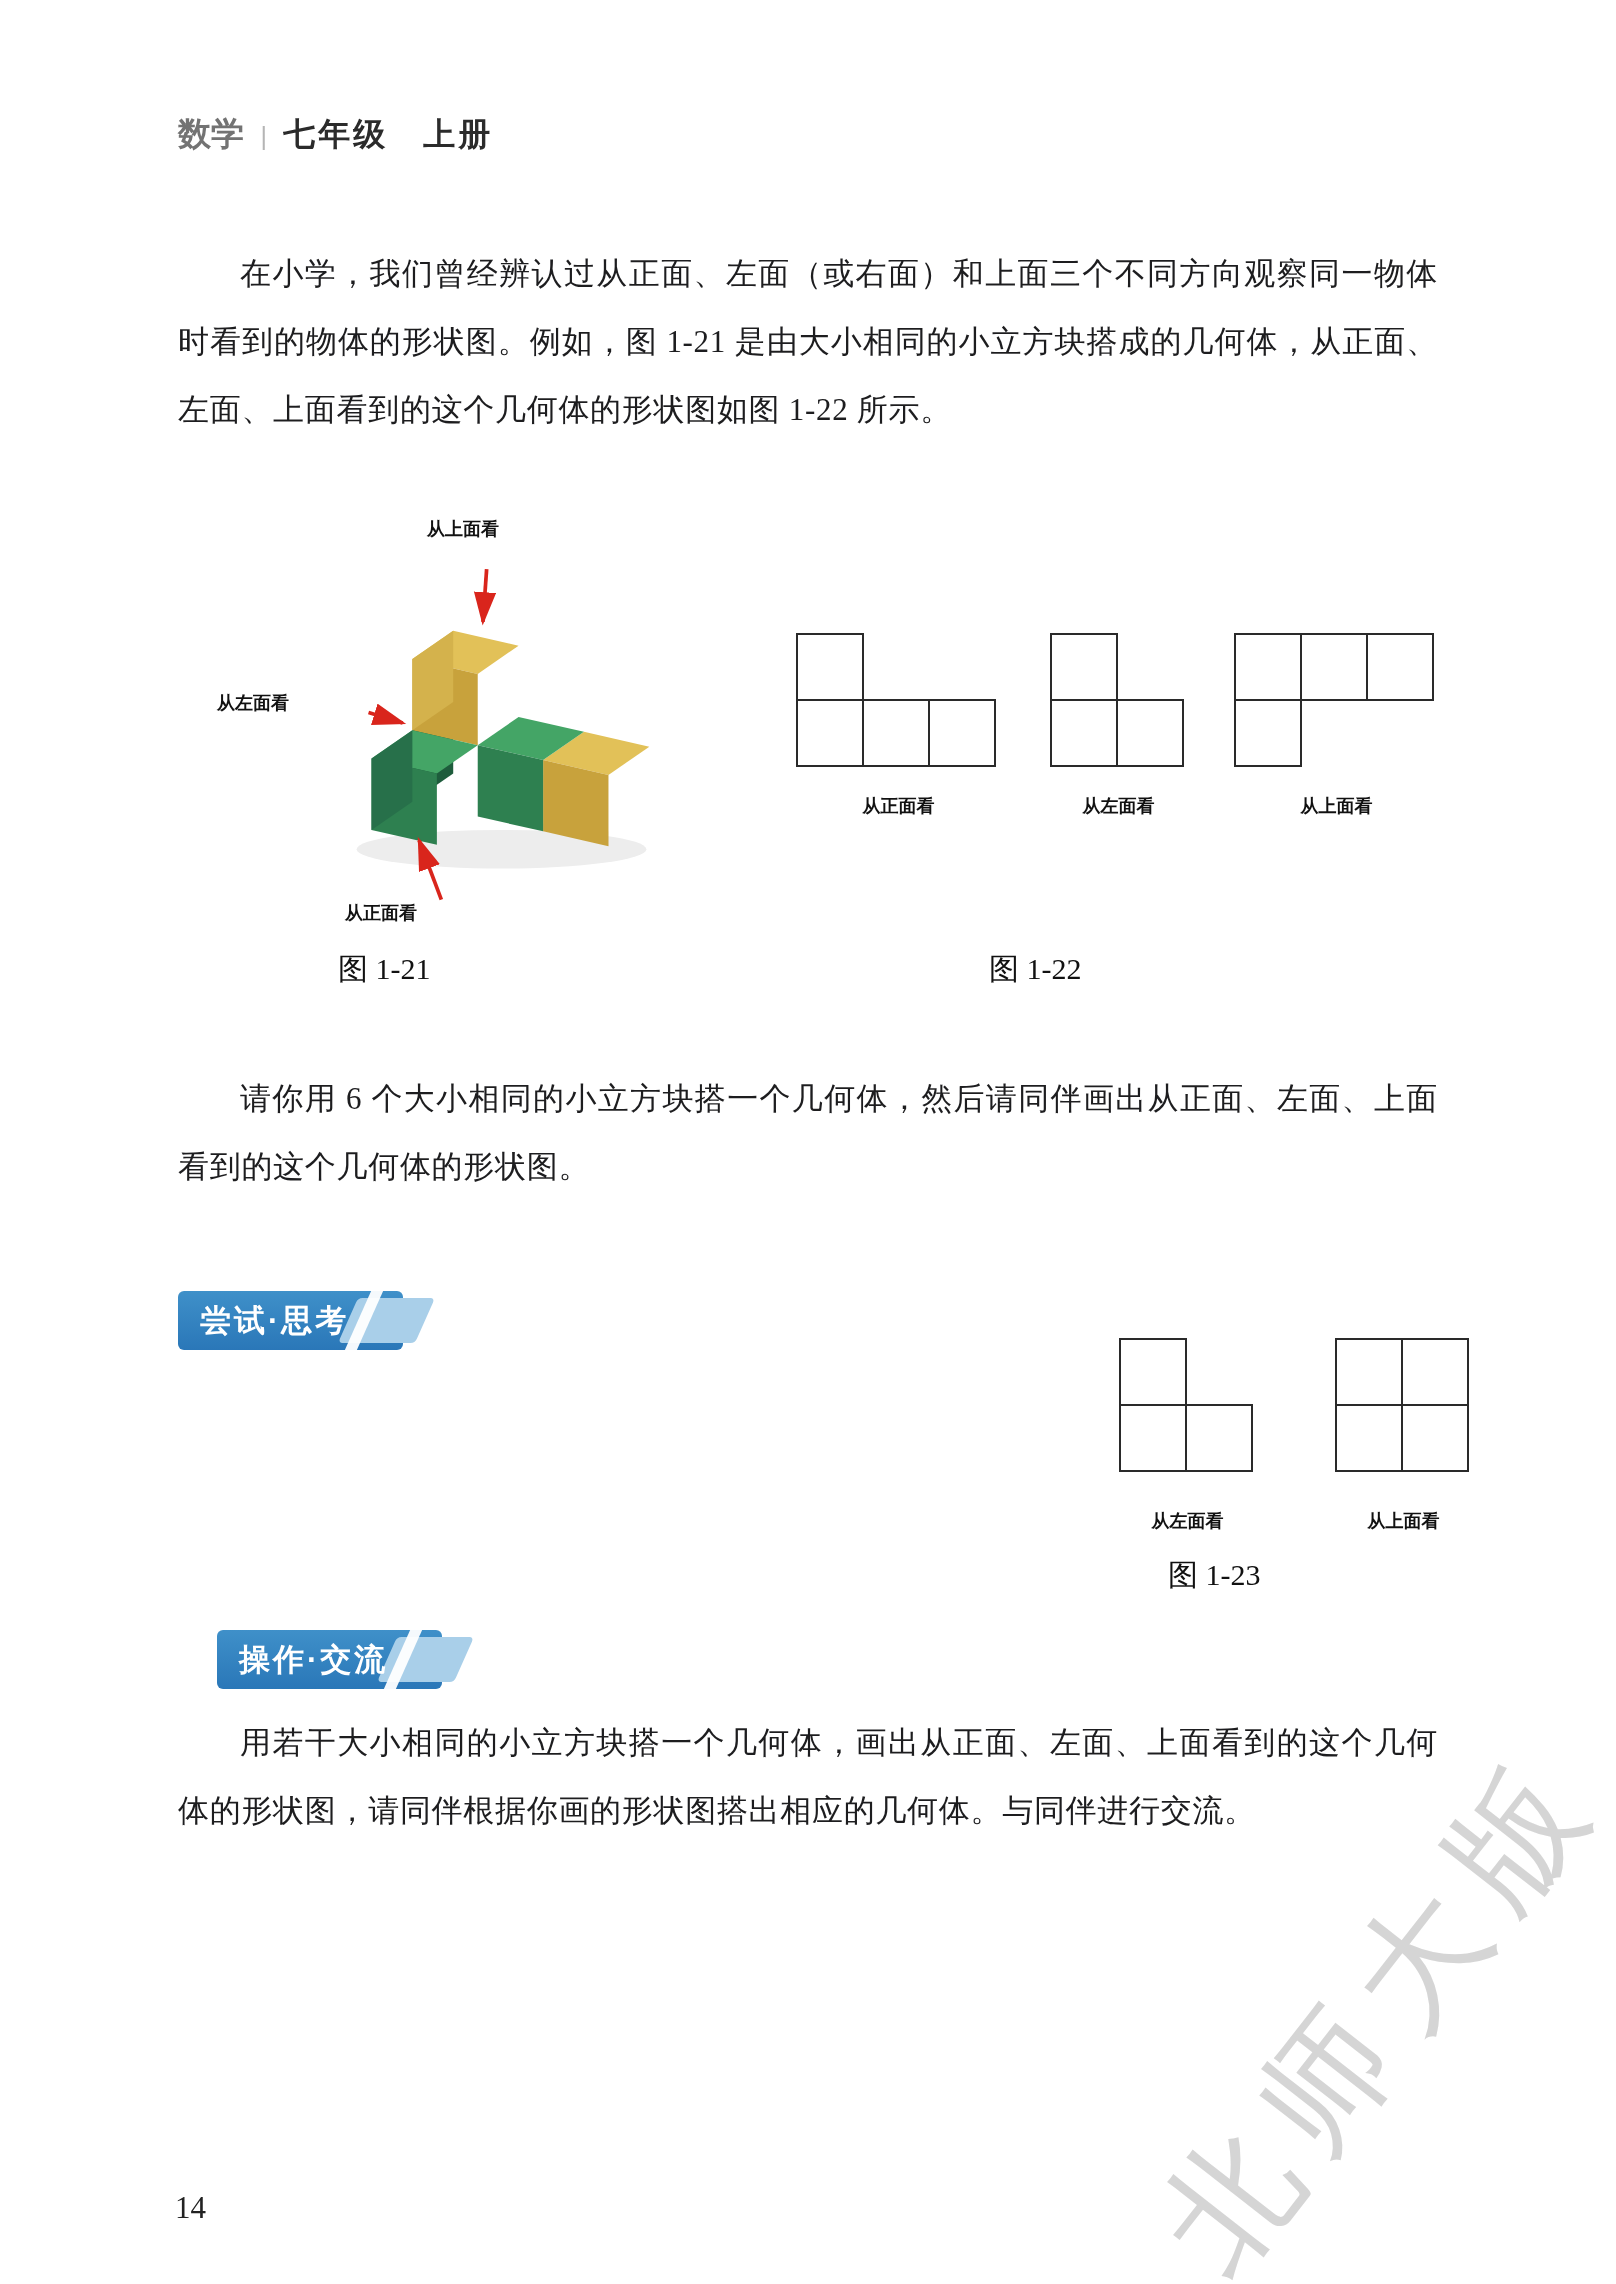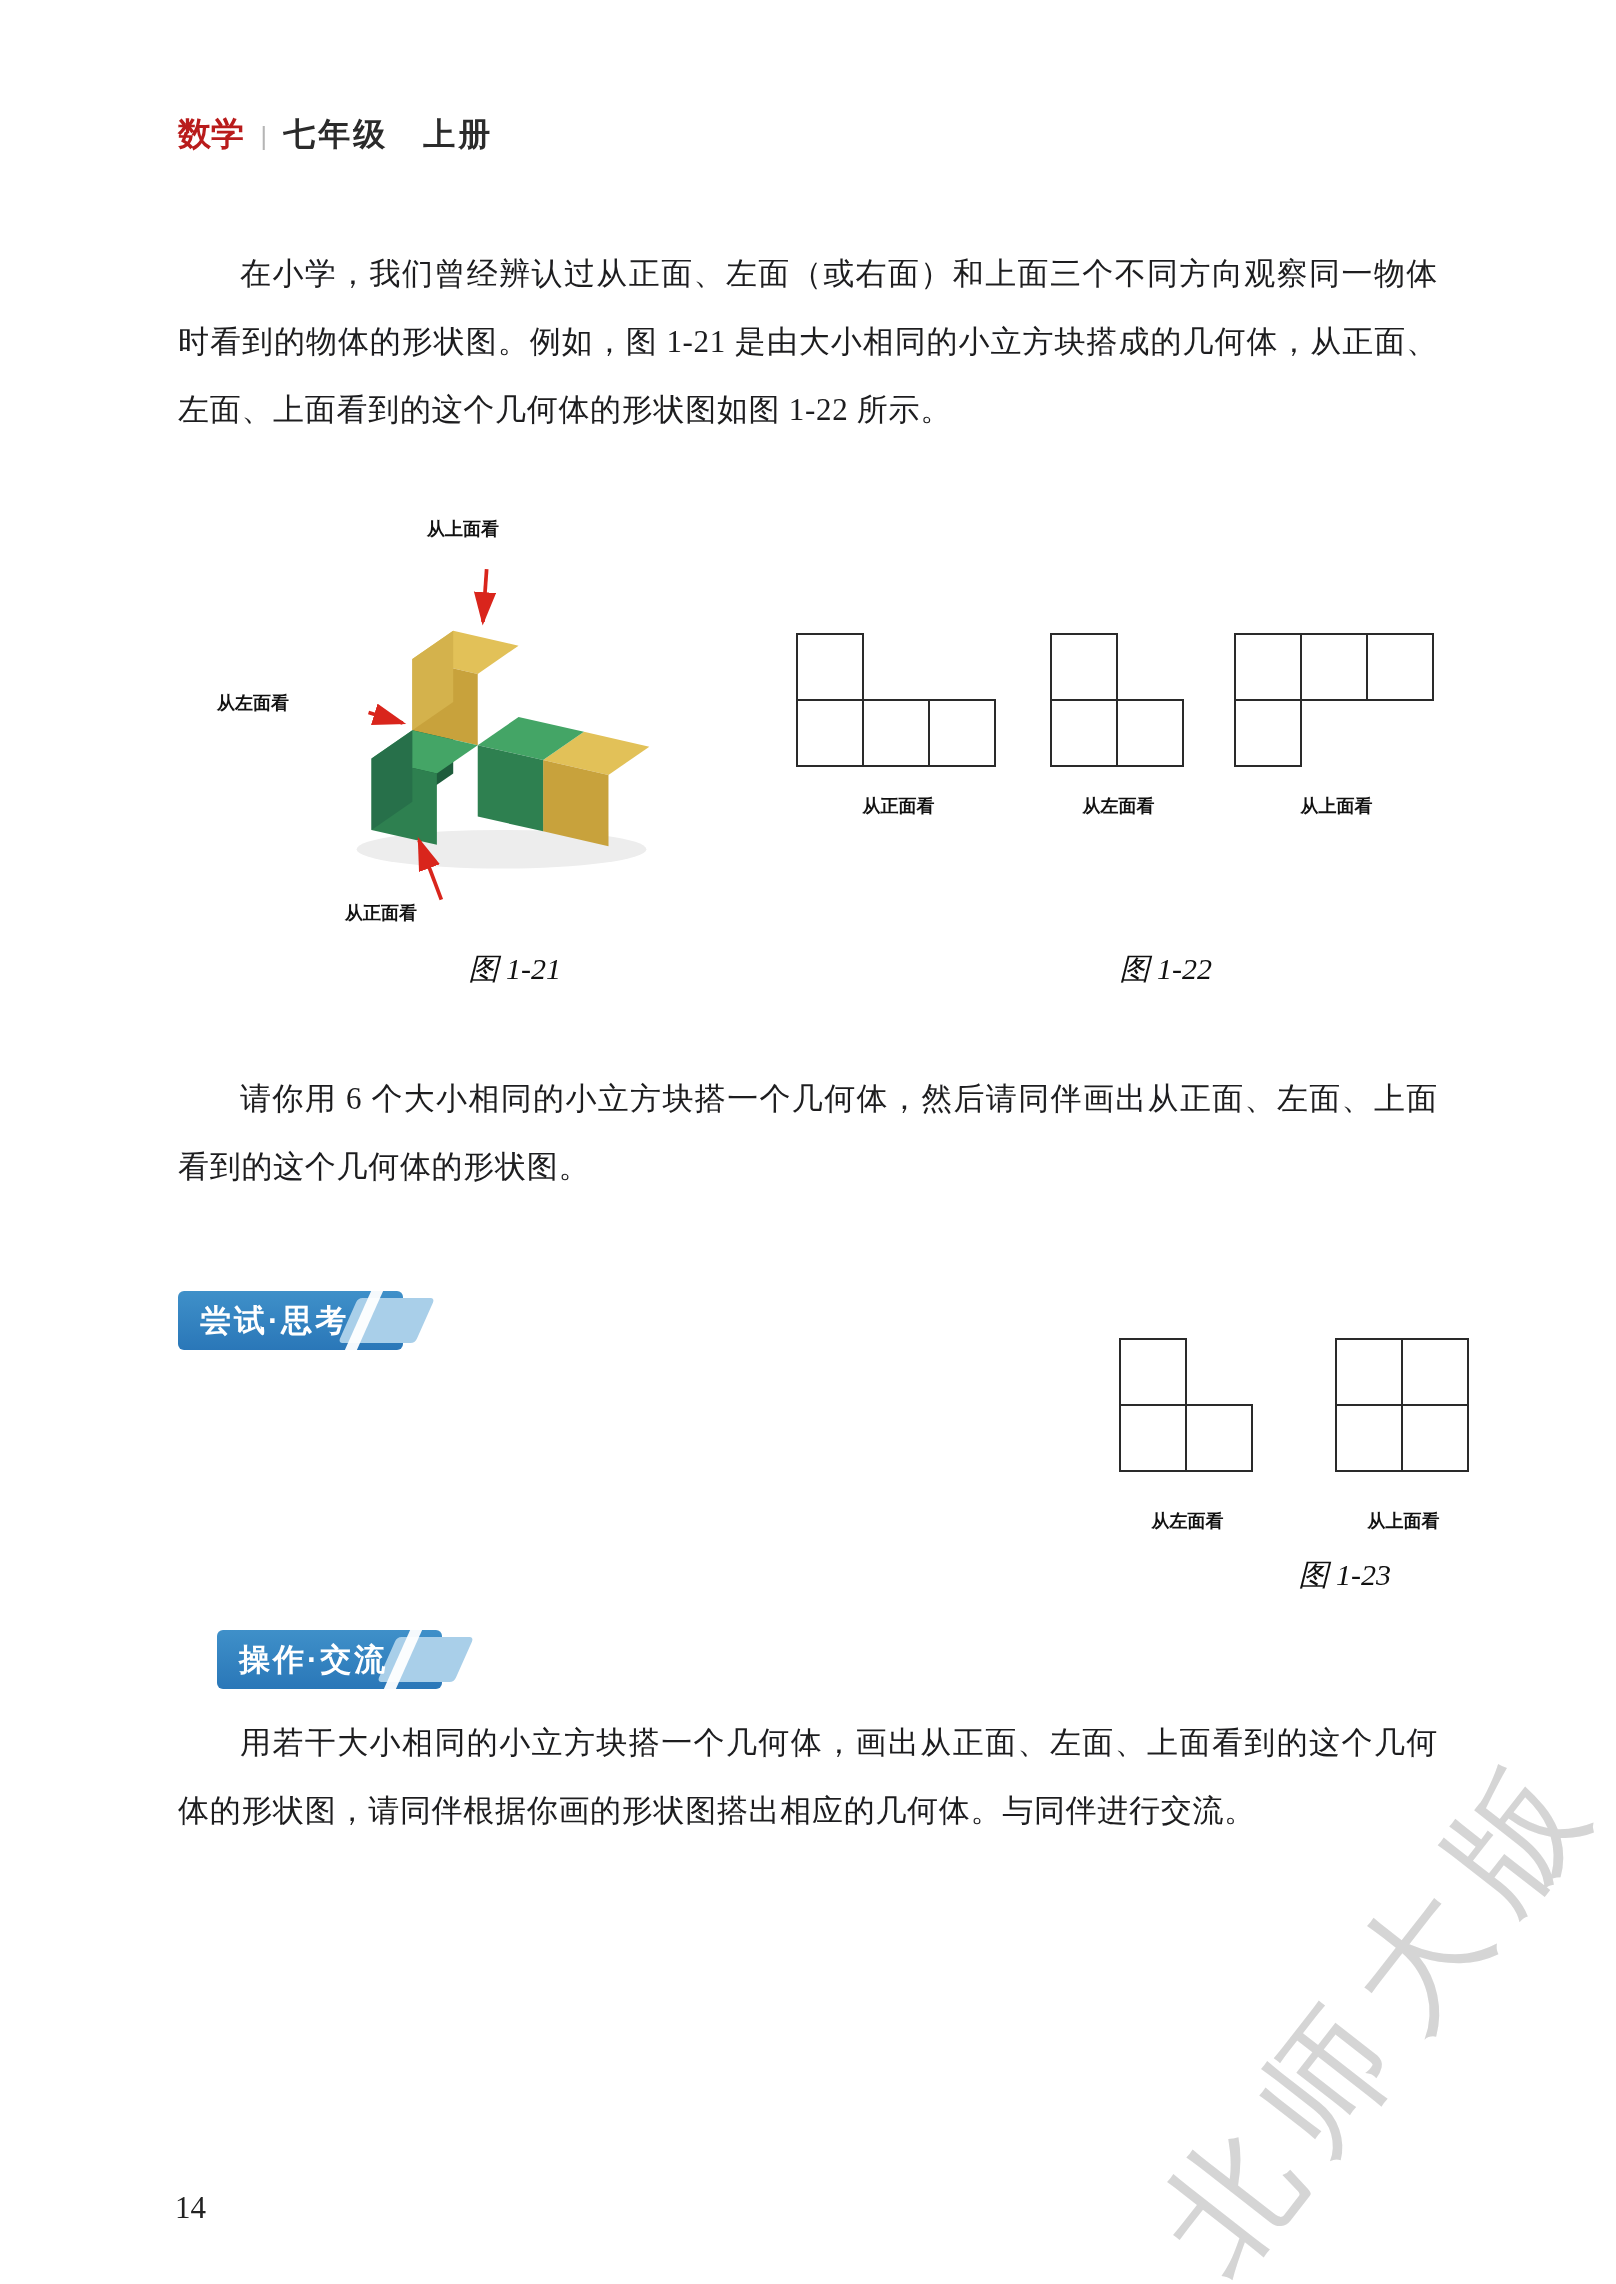--- a/index.html
+++ b/index.html
@@ -5,21 +5,21 @@
 <style>
   html,body { margin:0; padding:0; background:#ffffff; }
   body {
     width:1616px; height:2284px; position:relative; overflow:hidden;
     font-family:"Liberation Serif","DejaVu Serif",serif; color:#1d1d1f;
   }
   .abs { position:absolute; }
   
   .header { left:178px; top:112px; display:flex; align-items:baseline; gap:16.4px;
             font-family:"Liberation Sans","DejaVu Sans",sans-serif; }
-  .header .subject { font-size:33px; font-weight:700; color:#b91c1c; }
+  .header .subject { font-size:33px; font-weight:700; color:#737373; }
   .header .divider { font-size:25px; color:#b5b5b5; font-weight:400; }
   .header .grade { font-size:32px; font-weight:700; color:#2b2b2b; letter-spacing:3px; }
   
   .para { font-size:31px; line-height:68px; text-align:justify; text-indent:2em;
           letter-spacing:0.7px; margin:0; }
   .p-intro   { left:178px; top:240px;  width:1260px; }
   .p-task    { left:178px; top:1065px; width:1260px; }
   .p-wrap    { left:178px; top:1332px; width:1297px; }
   .p-operate { left:178px; top:1709px; width:1260px; }
   .p-wrap .para { position:static; }
@@ -32,21 +32,21 @@
            background:#ffffff; transform:skewX(-24deg); opacity:.95; }
   .badge-try { top:1251px;margin-top:40px; }
   .badge-op  { top:1630px;margin-left:39px; }
   .badge span { display:block; padding-left:22px; line-height:59px; color:#ffffff;
            font-family:"Liberation Sans","DejaVu Sans",sans-serif; font-size:31px;
            font-weight:700; letter-spacing:3px; }
   
   .fig-label { font-family:"Liberation Sans","DejaVu Sans",sans-serif; font-size:18px;
                font-weight:700; color:#111; white-space:nowrap; }
   .fig-label.ctr { width:223px; text-align:center; }
-  .caption { font-size:30px; color:#111; width:223px; text-align:right;font-style:italic; }
+  .caption { font-size:30px; color:#111; width:223px; text-align:left; }
   
   .ortho { position:absolute; }
   .ortho .cell { position:absolute; width:68px; height:68px; box-sizing:border-box;
                  border:2.2px solid #2a2a2a; background:#fff; }
   .g22-front { left:796px; top:633px; }
   .g22-left  { left:1050px; top:633px; }
   .g22-top   { left:1234px; top:633px; }
   .l22-front { left:787px; top:794px; }
   .l22-left  { left:1007px; top:794px; }
   .l22-top   { left:1225px; top:794px; }

